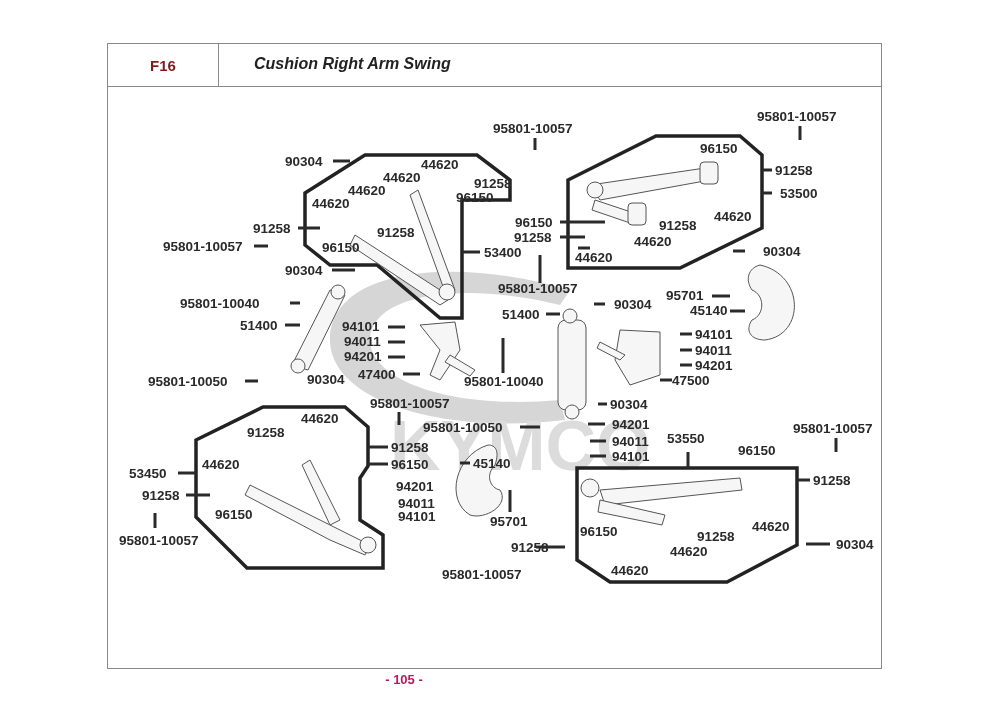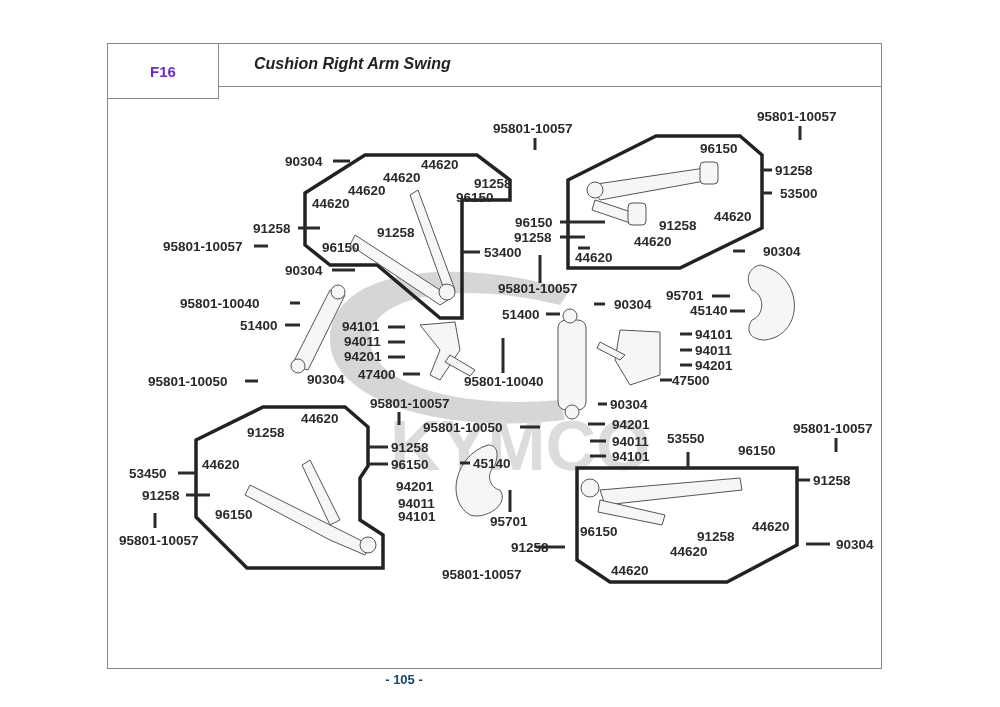--- a/index.html
+++ b/index.html
@@ -1,21 +1,21 @@
 <!DOCTYPE html>
 <html><head>
 <meta charset="utf-8">
 <style>
   html, body { margin:0; padding:0; background:#fff; }
   body { width:1000px; height:707px; position:relative; overflow:hidden; font-family:"Liberation Sans", sans-serif; }
   .frame { position:absolute; left:107px; top:43px; width:775px; height:626px; border:1px solid #888; box-sizing:border-box; }
-  .hdr-code { position:absolute; left:107px; top:43px; width:112px; height:56px; border:1px solid #888; border-bottom:1px solid #888; box-sizing:border-box; display:flex; align-items:center; justify-content:center; font-weight:bold; font-size:15px; color:#6d28d9; }
+  .hdr-code { position:absolute; left:107px; top:43px; width:112px; height:44px; border:1px solid #888; border-bottom:1px solid #888; box-sizing:border-box; display:flex; align-items:center; justify-content:center; font-weight:bold; font-size:15px; color:#7f1d1d; }
   .hdr-line { position:absolute; left:219px; top:86px; width:663px; height:1px; background:#888; }
   .hdr-title { position:absolute; left:254px; top:55px; font-weight:bold; font-size:16px; color:#222;font-style:italic; }
-  .page-no { position:absolute; left:0; width:808px; top:672px; text-align:center; font-weight:bold; font-size:13px; color:#0c4a6e; }
+  .page-no { position:absolute; left:0; width:808px; top:672px; text-align:center; font-weight:bold; font-size:13px; color:#be185d; }
   svg#diagram { position:absolute; left:0; top:0; }
   .lbl { font-family:"Liberation Sans", sans-serif; font-weight:bold; font-size:13.5px; fill:#2a2a2a; }
   .ldr { stroke:#2a2a2a; stroke-width:3; fill:none; }
   .grp { stroke:#222; stroke-width:3.5; fill:none; }
   .part { stroke:#555; stroke-width:1; fill:#f6f6f6; }
   .wm { fill:#d6d6d6; }
 </style>
 </head>
 <body>
 

